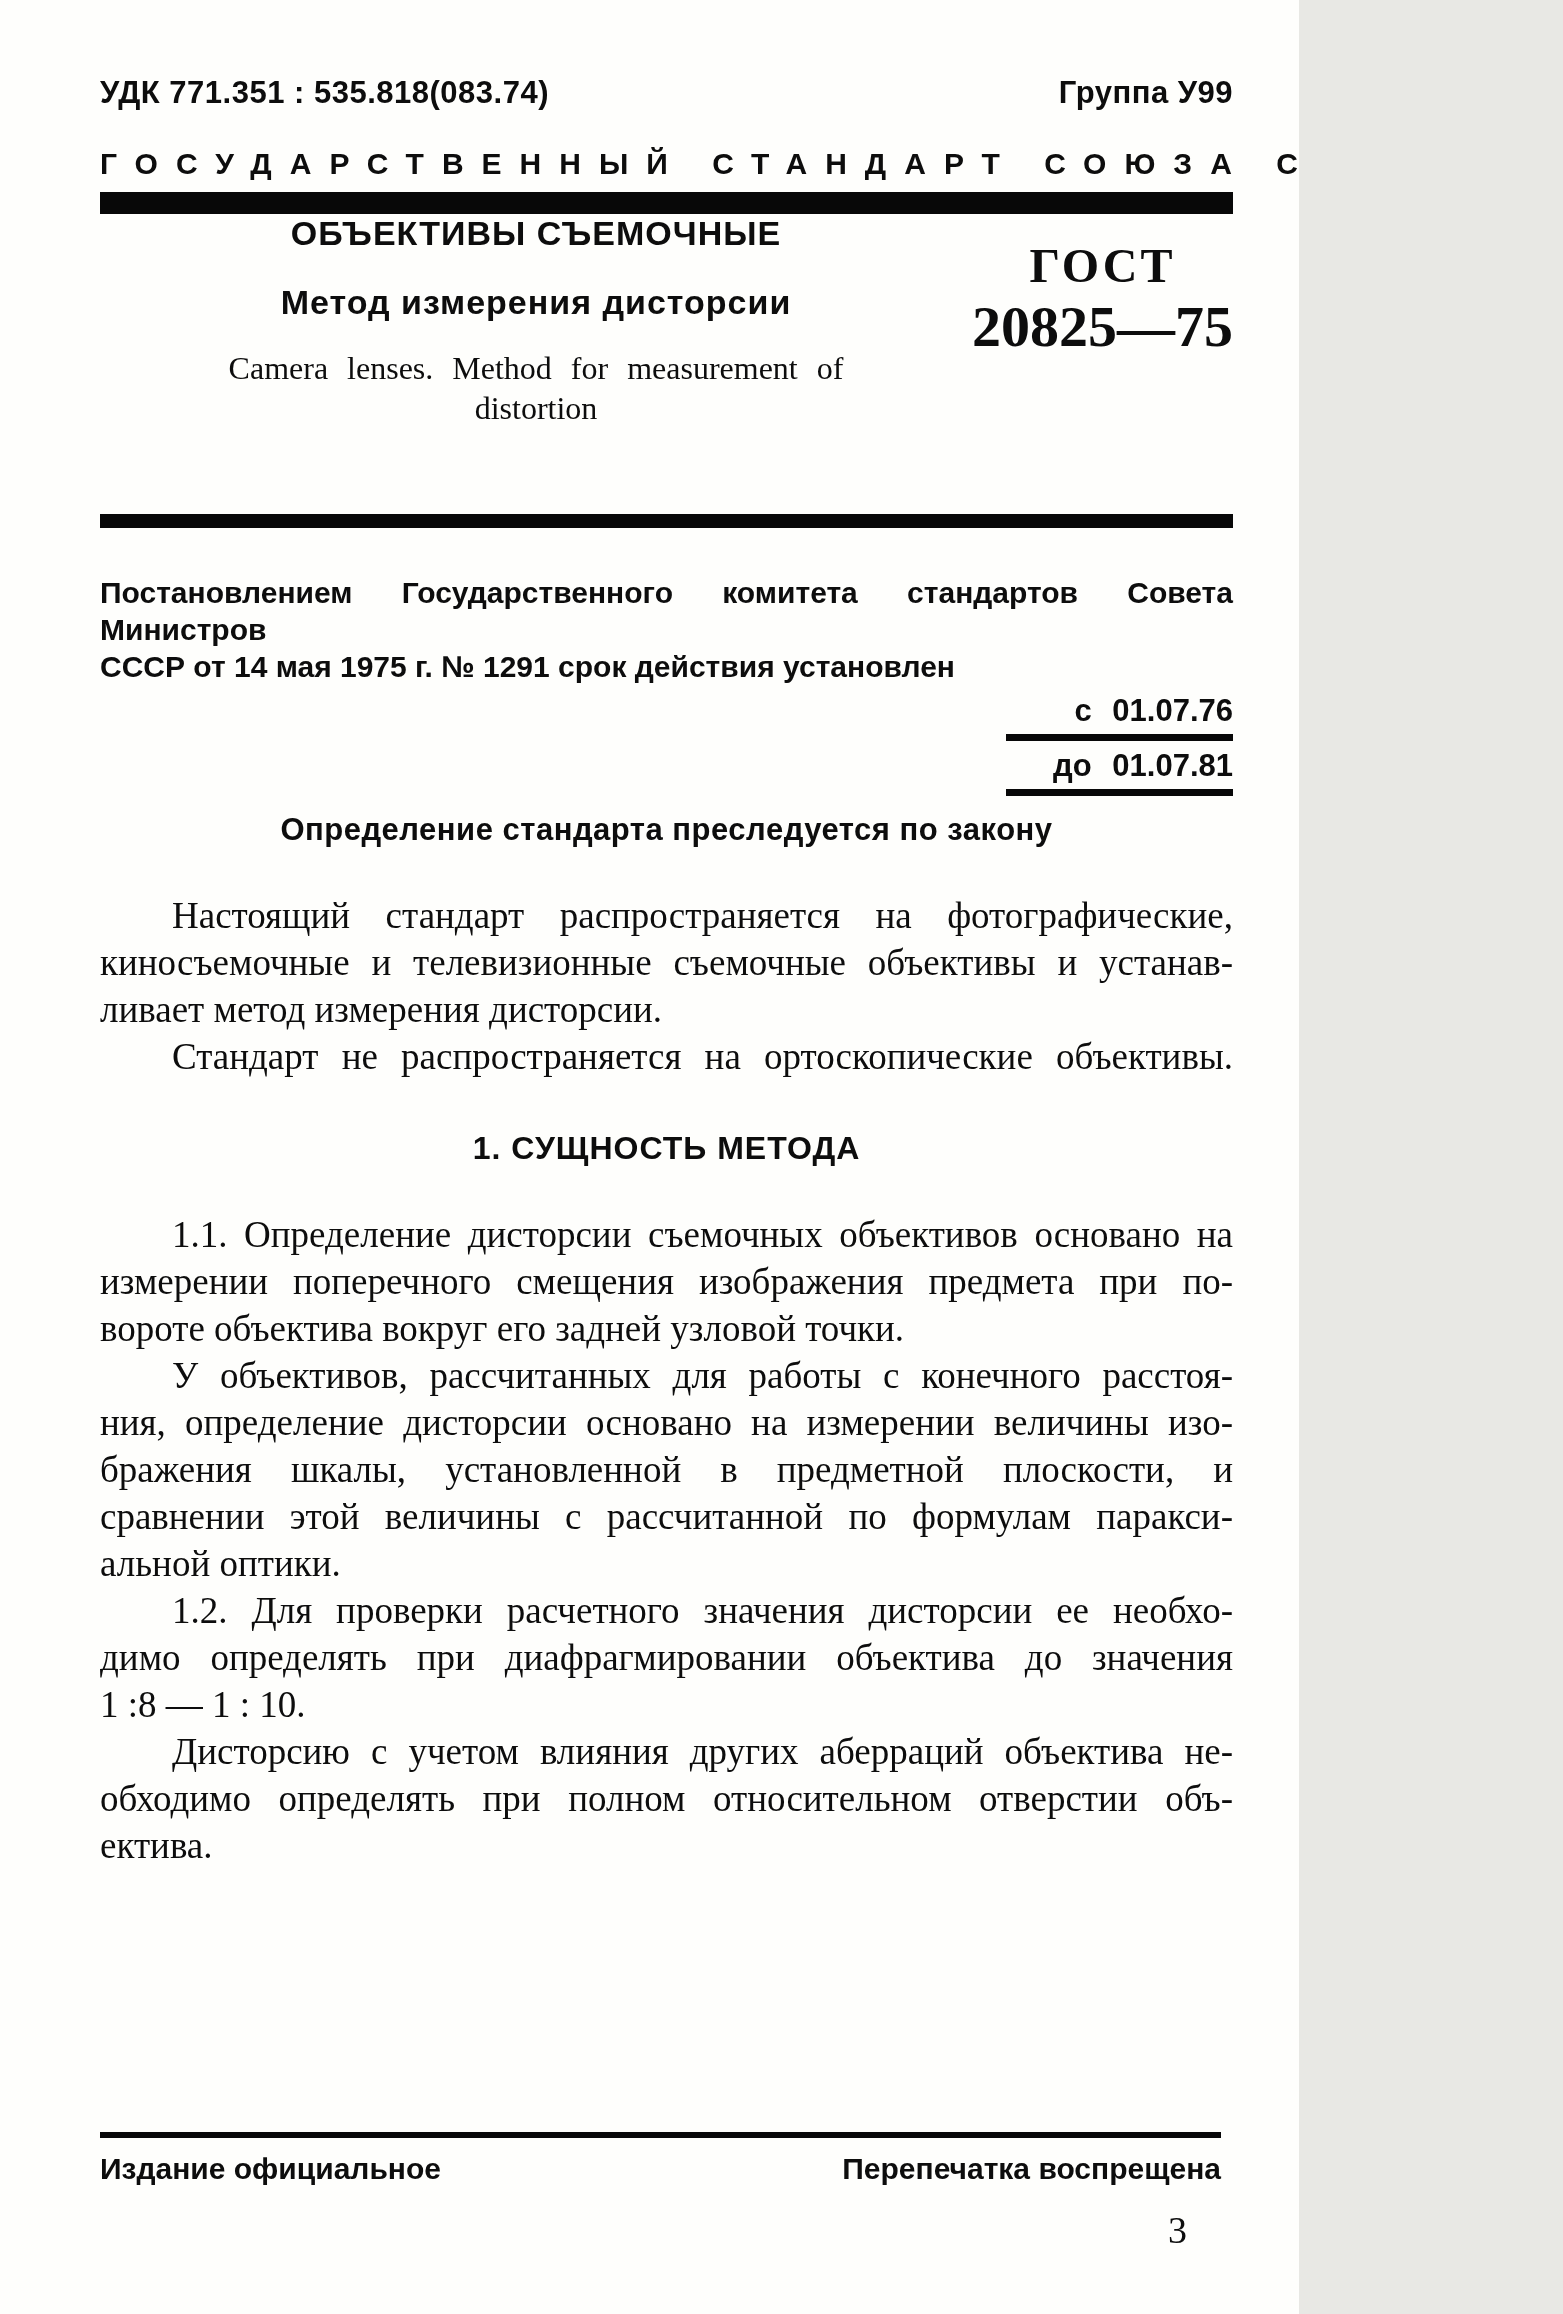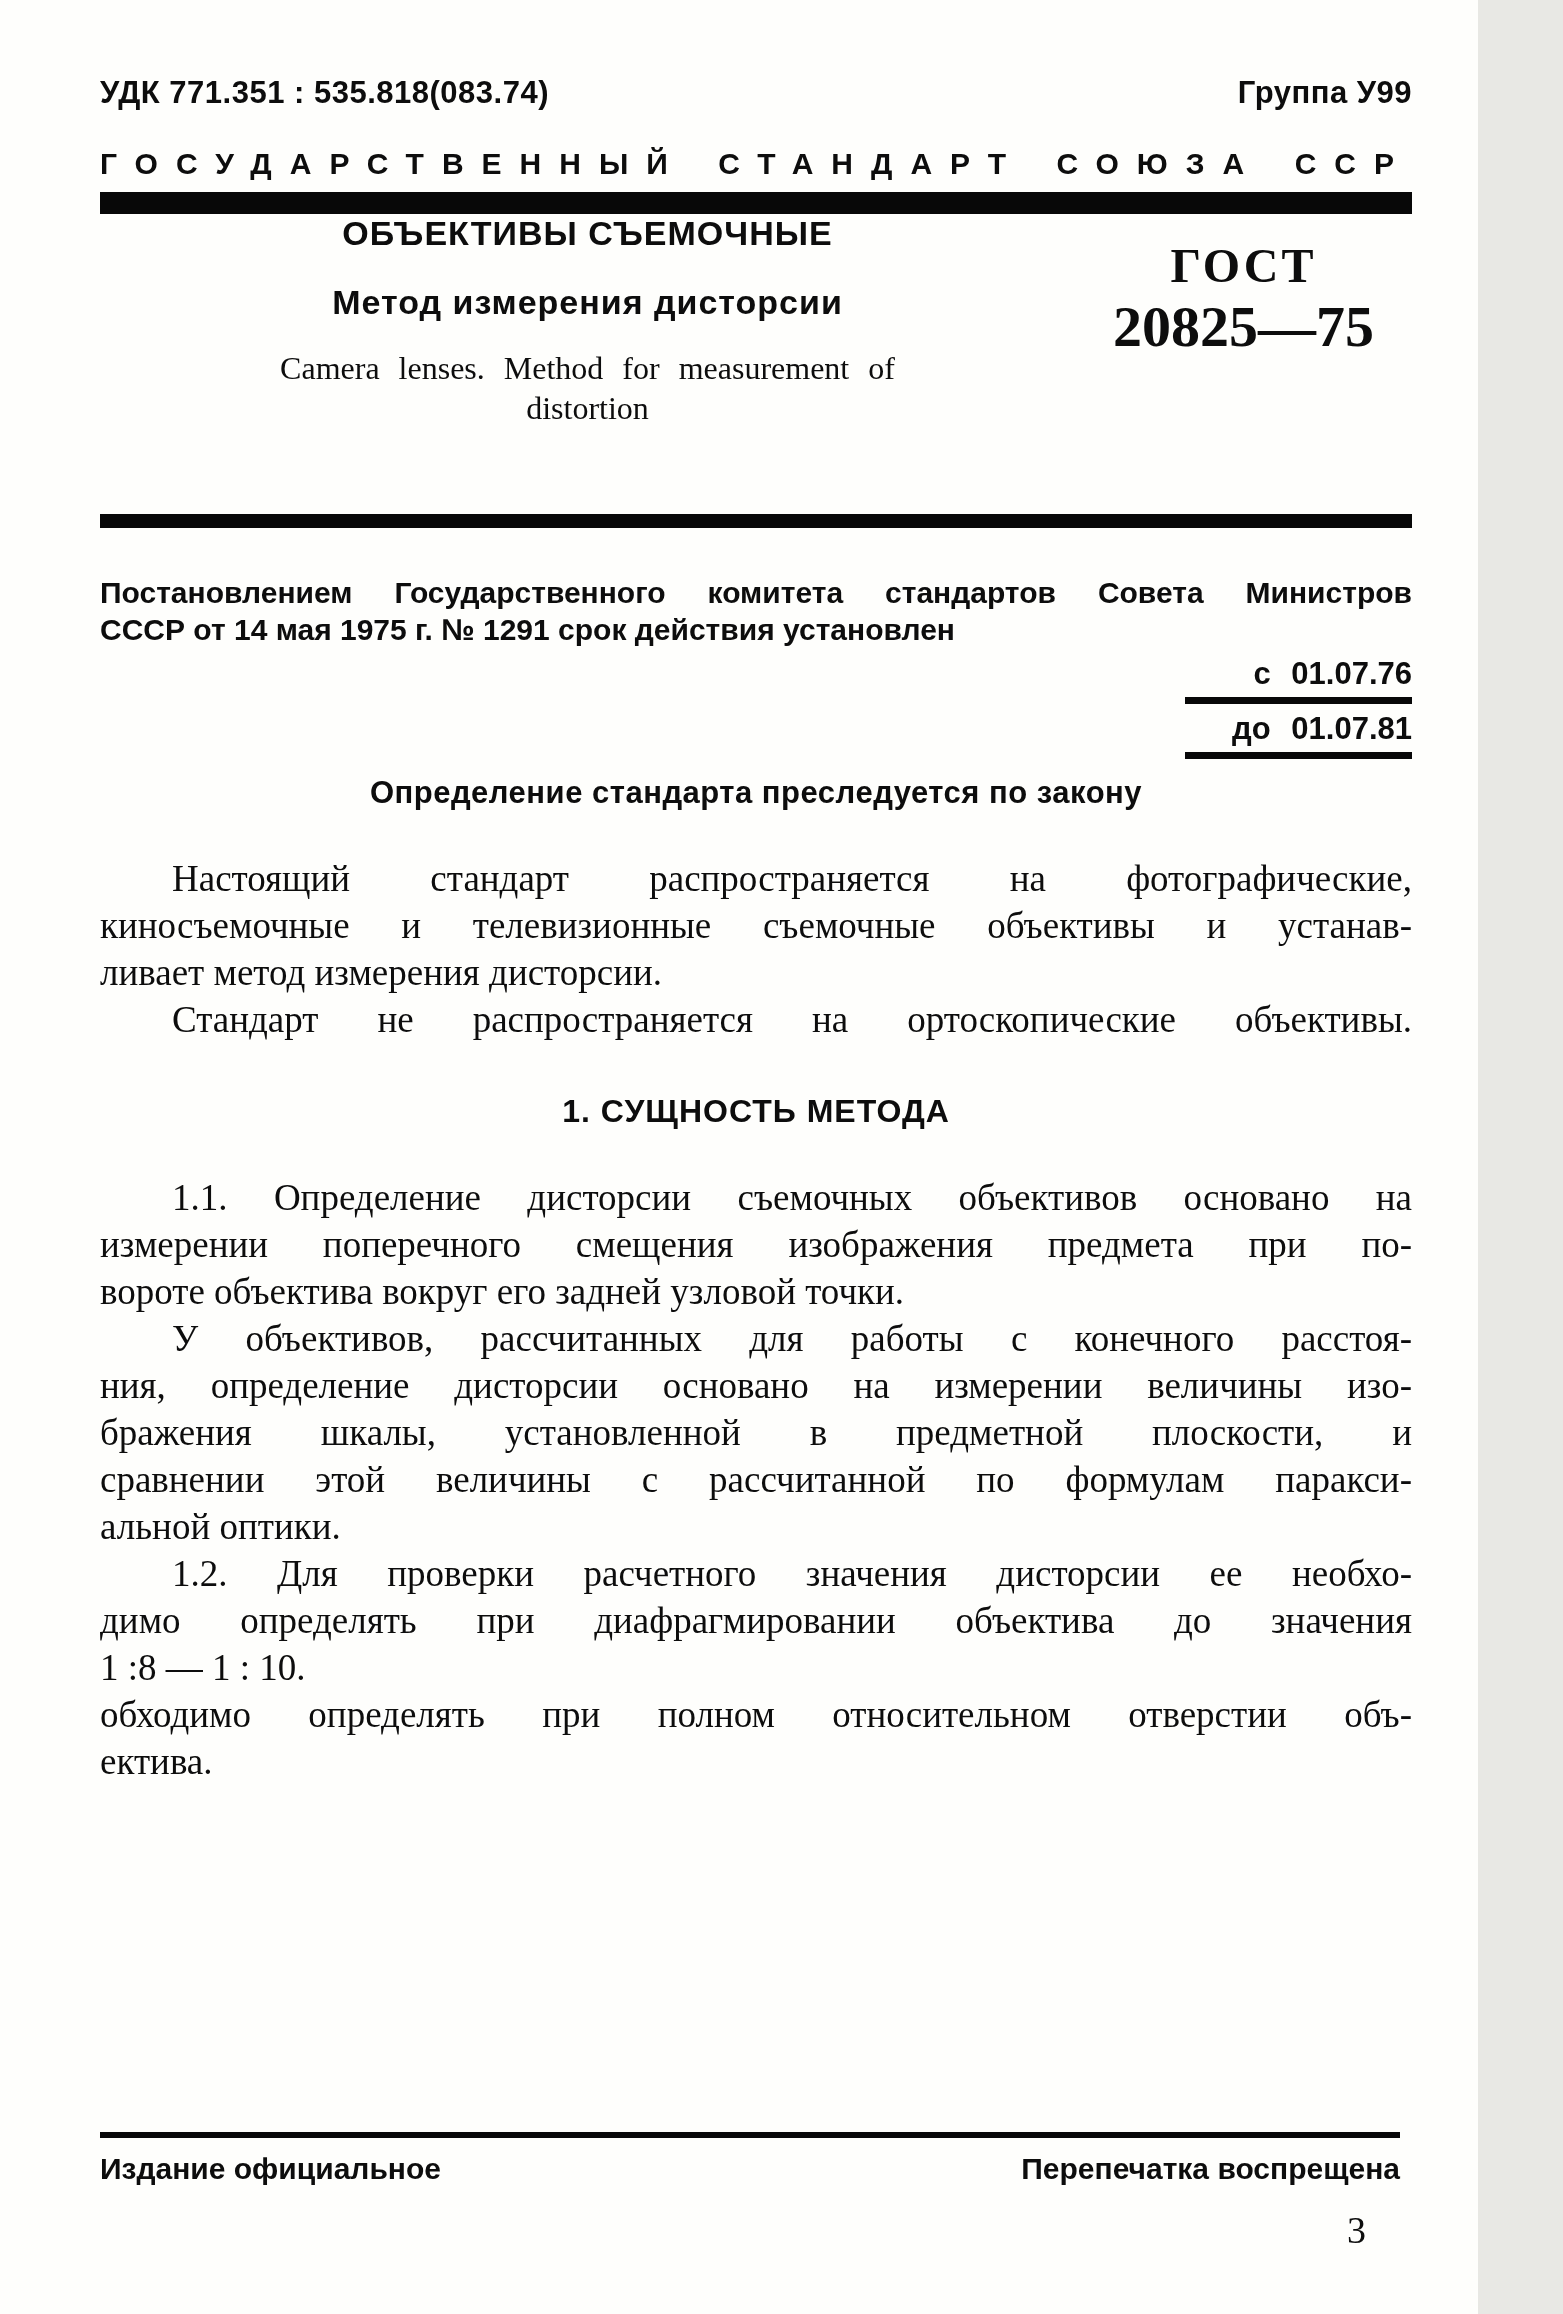--- a/index.html
+++ b/index.html
@@ -1,19 +1,19 @@
 <!DOCTYPE html>
 <html><head>
 <meta charset="utf-8">
 <style>
   * { margin: 0; padding: 0; box-sizing: border-box; }
   html, body { background: #e8e8e4; }
   .page {
     position: relative;
-    width: 1478px;
+    width: 1299px;
     height: 2314px;
     background: #fefefc;
     color: #0d0d0d;
     padding: 75px 66px 0 100px;
     overflow: hidden;
     font-family: "Liberation Serif", serif;
   }
 
   
   .udk-row {
@@ -199,20 +199,21 @@
     <div class="jline indent">У объективов, рассчитанных для работы с конечного расстоя-</div>
     <div class="jline">ния, определение дисторсии основано на измерении величины изо-</div>
     <div class="jline">бражения шкалы, установленной в предметной плоскости, и</div>
     <div class="jline">сравнении этой величины с рассчитанной по формулам паракси-</div>
     <div class="lline">альной оптики.</div>
 
     <div class="jline indent">1.2. Для проверки расчетного значения дисторсии ее необхо-</div>
     <div class="jline">димо определять при диафрагмировании объектива до значения</div>
     <div class="lline">1 :8 — 1 : 10.</div>
 
+    <div class="jline indent">Дисторсию с учетом влияния других аберраций объектива не-</div>
     <div class="jline">обходимо определять при полном относительном отверстии объ-</div>
     <div class="lline">ектива.</div>
   </div>
 
   <div class="footer">
     <div class="footer-rule"></div>
     <div class="footer-row">
       <span>Издание официальное</span>
       <span>Перепечатка воспрещена</span>
     </div>

